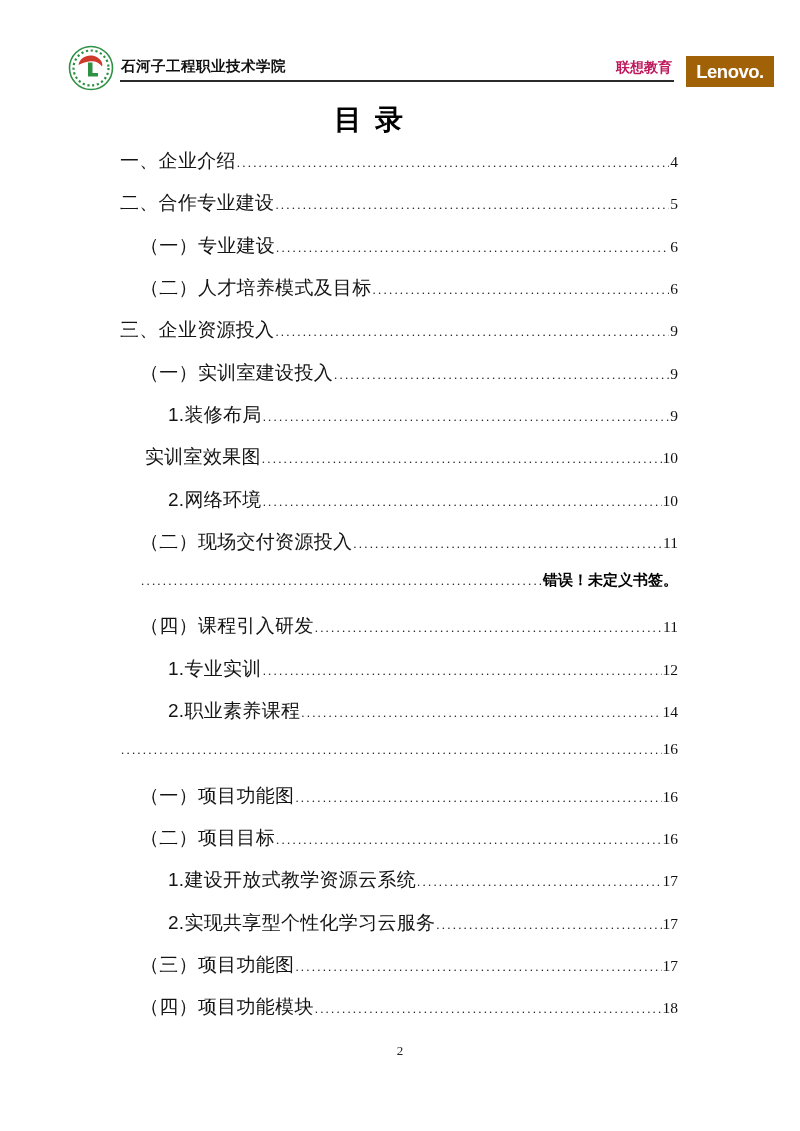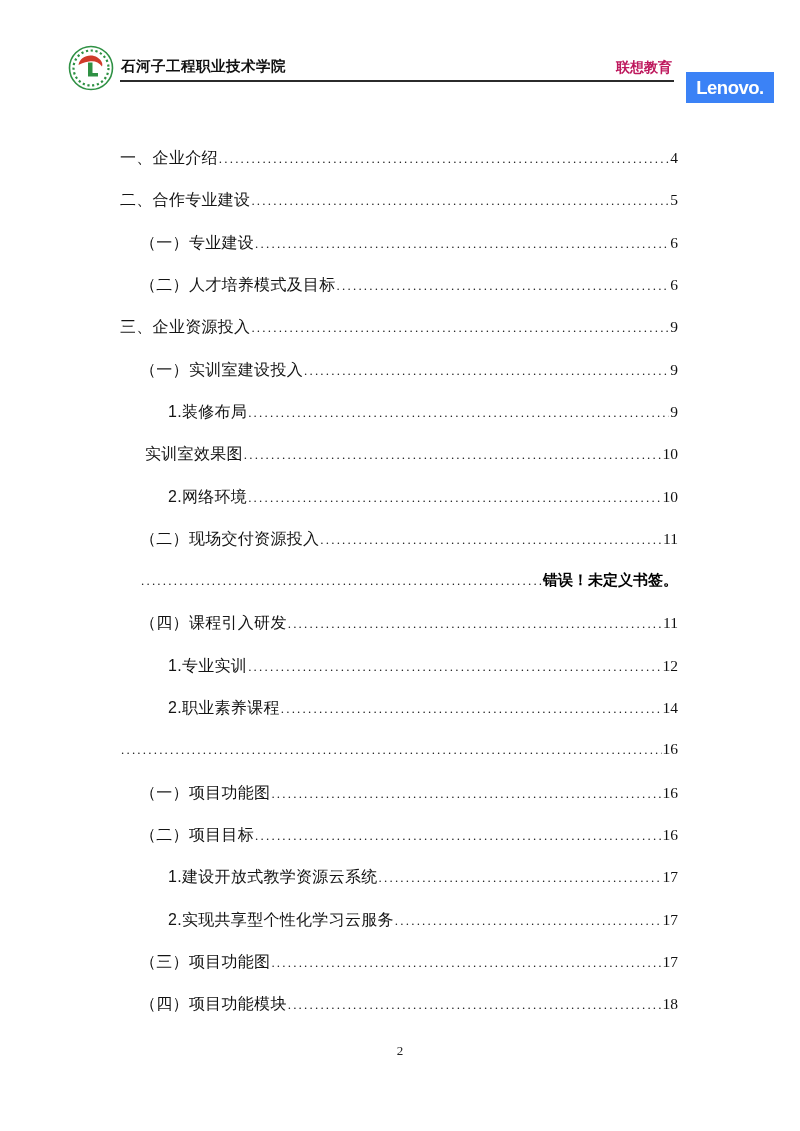--- a/index.html
+++ b/index.html
@@ -40,21 +40,21 @@
   
   .toc { position:absolute; left:120px; top:148px; width:558px; }
   .toc-row {
     display:flex; align-items:baseline; height:42.32px; cursor:pointer;
   }
   .lvl-1 { padding-left:0; }
   .lvl-2 { padding-left:20px; }
   .lvl-2b { padding-left:25px; }
   .lvl-3 { padding-left:48px; }
   .toc-label {
-    white-space:nowrap; font-size:16px; color:#141414; letter-spacing:0.3px;
+    white-space:nowrap; font-size:19px; color:#141414; letter-spacing:0.3px;
   }
   .toc-dots { flex:1 1 auto; overflow:hidden; white-space:nowrap; margin:0 1px; color:#222; }
   .toc-dots::after {
     font-family:"Liberation Serif", serif; font-size:13px; letter-spacing:2.2px;
     content:"..................................................................................................................................................................................................................";
   }
   .toc-page {
     font-family:"Liberation Serif", serif; font-size:15.5px; color:#111; white-space:nowrap;
   }
   .toc-page.error {
@@ -76,24 +76,25 @@
     <svg width="46" height="46" viewBox="0 0 46 46">
       <circle cx="23" cy="23" r="21.5" fill="#ffffff" stroke="#2f9144" stroke-width="1.6"></circle>
       <circle cx="23" cy="23" r="17.5" fill="none" stroke="#2f9144" stroke-width="2.2" stroke-dasharray="2.2 2.6"></circle>
       <path d="M10.5 20 C 12 11.5, 22 8, 29.5 12.5 C 34 15.5, 35 19, 34 21.5 C 31 17, 26 15.5, 21 16.5 C 15.5 17.5, 12 19, 10.5 20 Z" fill="#cf3b2a"></path>
       <path d="M20 17.5 L24.5 17.5 L24.5 28 L30 28 L30 31.5 L20 31.5 Z" fill="#2f9144"></path>
     </svg>
   </div>
   <div class="school-name">石河子工程职业技术学院</div>
   <div class="partner-name">联想教育</div>
   <div class="hdr-rule"></div>
-  <div class="lenovo-box" style="background: #3b82f6; margin-top: 16px;">
+  <div class="lenovo-box" style="background: #a16207;">
     <span class="lenovo-text">Lenovo.</span>
   </div>
 
+  <div class="doc-title">目录</div>
 
   <div class="toc" id="toc-rows">
       <div class="toc-row lvl-1">
         <span class="toc-label">一、企业介绍</span>
         <span class="toc-dots"></span>
         <span class="toc-page">4</span>
       </div>
       <div class="toc-row lvl-1">
         <span class="toc-label">二、合作专业建设</span>
         <span class="toc-dots"></span>

